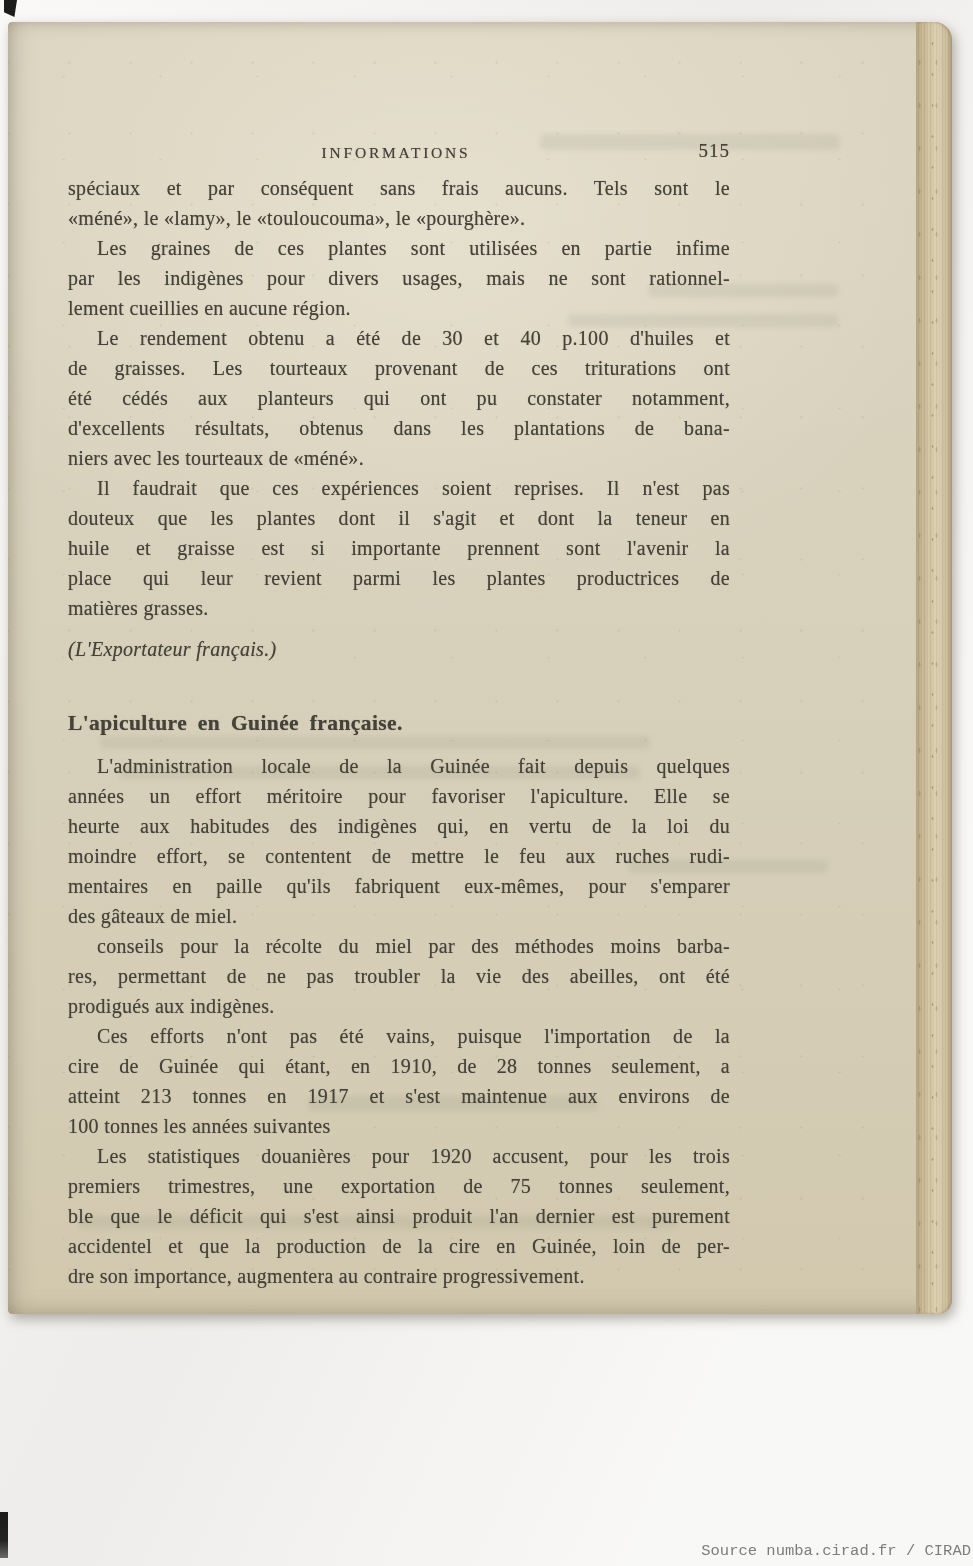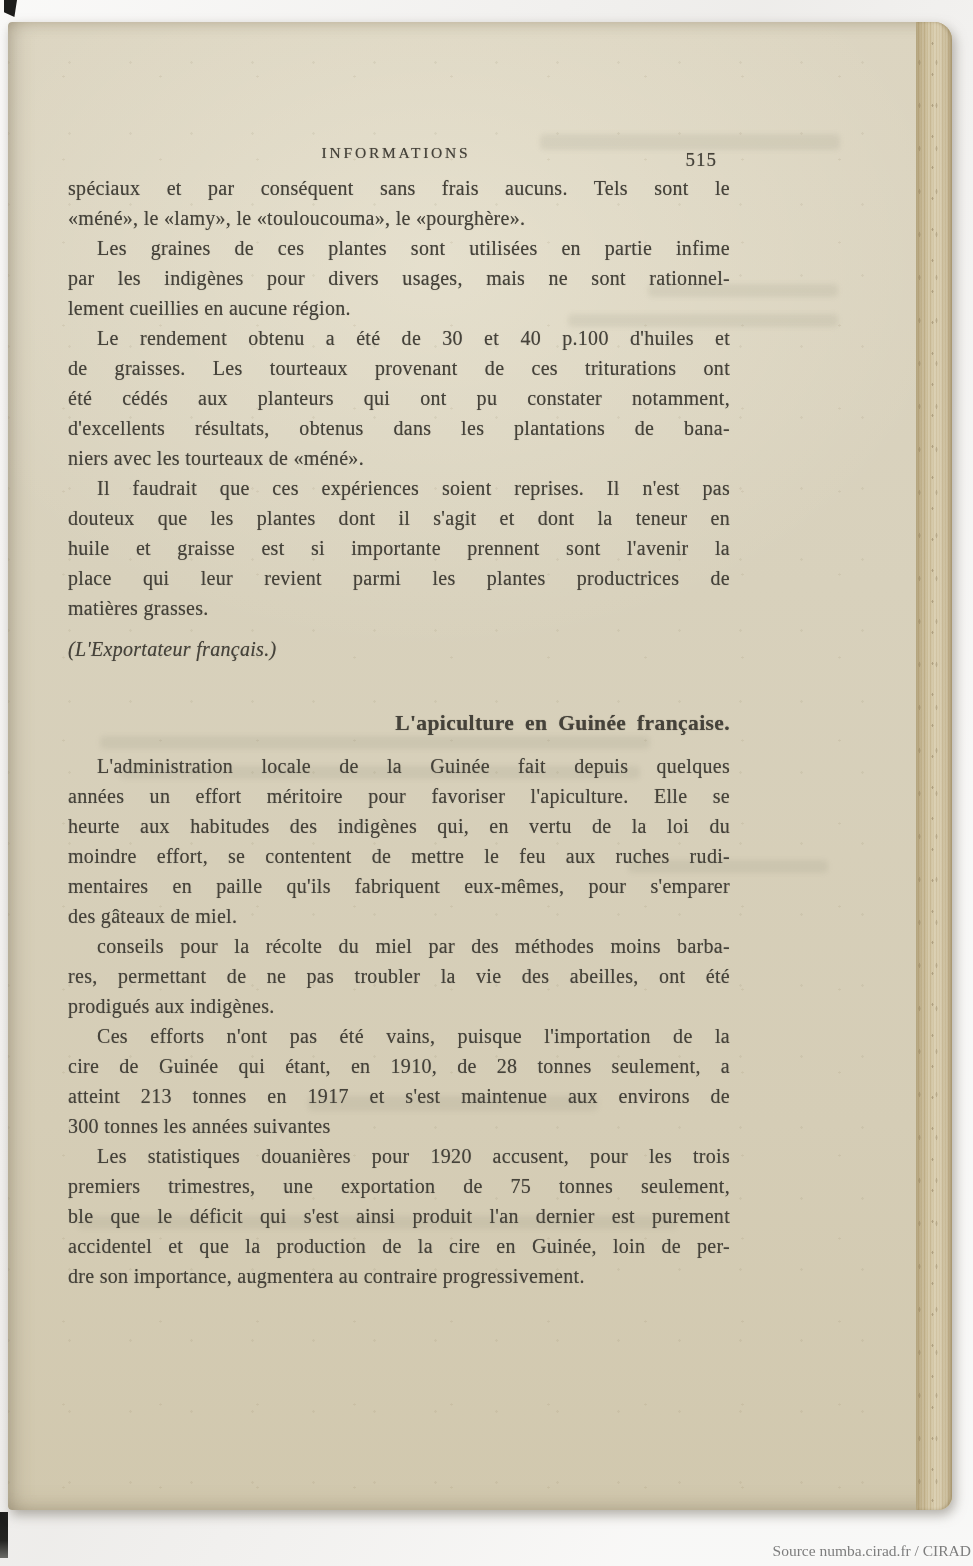--- a/index.html
+++ b/index.html
@@ -15,21 +15,21 @@
     background:
       linear-gradient(115deg, rgba(255,255,255,0.5) 0%, rgba(220,218,215,0.25) 45%, rgba(255,255,255,0.4) 80%),
       var(--bg);
     font-family:"Liberation Serif", serif;
     position:relative;
   }
   .scene{position:absolute;inset:0;}
 
   
   .book-page{
-    position:absolute;left:8px;top:22px;width:944px;height:1488px;
+    position:absolute;left:8px;top:22px;width:944px;height:1292px;
     border-radius:4px 18px 14px 4px;
     background:
       radial-gradient(rgba(120,100,60,0.10) 1px, transparent 1.4px),
       radial-gradient(rgba(100,85,50,0.08) 1px, transparent 1.4px),
       radial-gradient(ellipse 760px 560px at 45% 16%, rgba(255,252,238,0.30), transparent 70%),
       linear-gradient(180deg,#dcd5c1 0%, var(--paper) 38%, #d5cdb6 74%, #d1c8ae 100%);
     background-size:97px 83px, 61px 71px, auto, auto;
     background-position:7px 13px, 31px 5px, 0 0, 0 0;
     box-shadow:
       inset 14px 0 22px -12px rgba(110,100,80,0.45),
@@ -74,23 +74,22 @@
   .page-inner{position:absolute;left:60px;top:0;width:662px;height:100%;color:var(--ink);}
   .running-header{
     position:absolute;top:116px;left:0;width:100%;height:30px;line-height:30px;
   }
   .running-title{
     position:absolute;left:50%;transform:translateX(-52%);
     font-size:15.5px;letter-spacing:2.8px;
     text-shadow:0 0 0.8px rgba(58,55,47,0.55);
   }
   .page-number{
-    position:absolute;right:13px;top:-2px;font-size:19px;letter-spacing:1px;
+    position:absolute;right:0;top:-2px;font-size:19px;letter-spacing:1px;
     text-shadow:0 0 0.8px rgba(58,55,47,0.55);
-    margin-top:9px;
   }
 
   .article-body{
     position:absolute;top:151px;left:0;width:662px;
     font-size:20px;letter-spacing:0.3px;
     text-shadow:0 0 0.8px rgba(58,55,47,0.5);
   }
   .para .line{
     height:30px;line-height:30px;
     text-align:justify;text-align-last:justify;
@@ -99,30 +98,30 @@
   .para .line:last-child{text-align-last:left;}
   .para.indent .line:first-child{text-indent:29px;}
 
   .attribution{
     margin-top:11px;height:30px;line-height:30px;
     text-align:left;padding-right:64px;
     font-style:italic;font-size:20px;
   }
   .section-heading{
     margin:44px 0 13px 0;height:30px;line-height:30px;
-    text-align:right;font-weight:bold;font-size:21.5px;
+    text-align:left;font-weight:bold;font-size:21.5px;
     letter-spacing:0.4px;word-spacing:5px;
     text-shadow:0 0 0.9px rgba(50,47,40,0.6);
     font-family:Liberation Serif, serif;
   }
 
   
   .credit{
     position:absolute;right:2px;top:1542px;
-    font-family:Liberation Serif, serif;
+    font-family:Liberation Mono, monospace;
     font-size:15.5px;color:var(--credit);
   }
 </style>
 </head>
 <body>
 
 <div class="scene">
 
   <div class="mark-top-left"></div>
   <div class="mark-bottom-left"></div>
@@ -183,21 +182,21 @@
           </div>
           <div class="para indent">
             <div class="line">conseils pour la récolte du miel par des méthodes moins barba-</div>
             <div class="line">res, permettant de ne pas troubler la vie des abeilles, ont été</div>
             <div class="line">prodigués aux indigènes.</div>
           </div>
           <div class="para indent">
             <div class="line">Ces efforts n'ont pas été vains, puisque l'importation de la</div>
             <div class="line">cire de Guinée qui étant, en 1910, de 28 tonnes seulement, a</div>
             <div class="line">atteint 213 tonnes en 1917 et s'est maintenue aux environs de</div>
-            <div class="line">300 tonnes les années suivantes</div>
+            <div class="line">100 tonnes les années suivantes</div>
           </div>
           <div class="para indent">
             <div class="line">Les statistiques douanières pour 1920 accusent, pour les trois</div>
             <div class="line">premiers trimestres, une exportation de 75 tonnes seulement,</div>
             <div class="line">ble que le déficit qui s'est ainsi produit l'an dernier est purement</div>
             <div class="line">accidentel et que la production de la cire en Guinée, loin de per-</div>
             <div class="line">dre son importance, augmentera au contraire progressivement.</div>
           </div>
         </div>
     </div>

